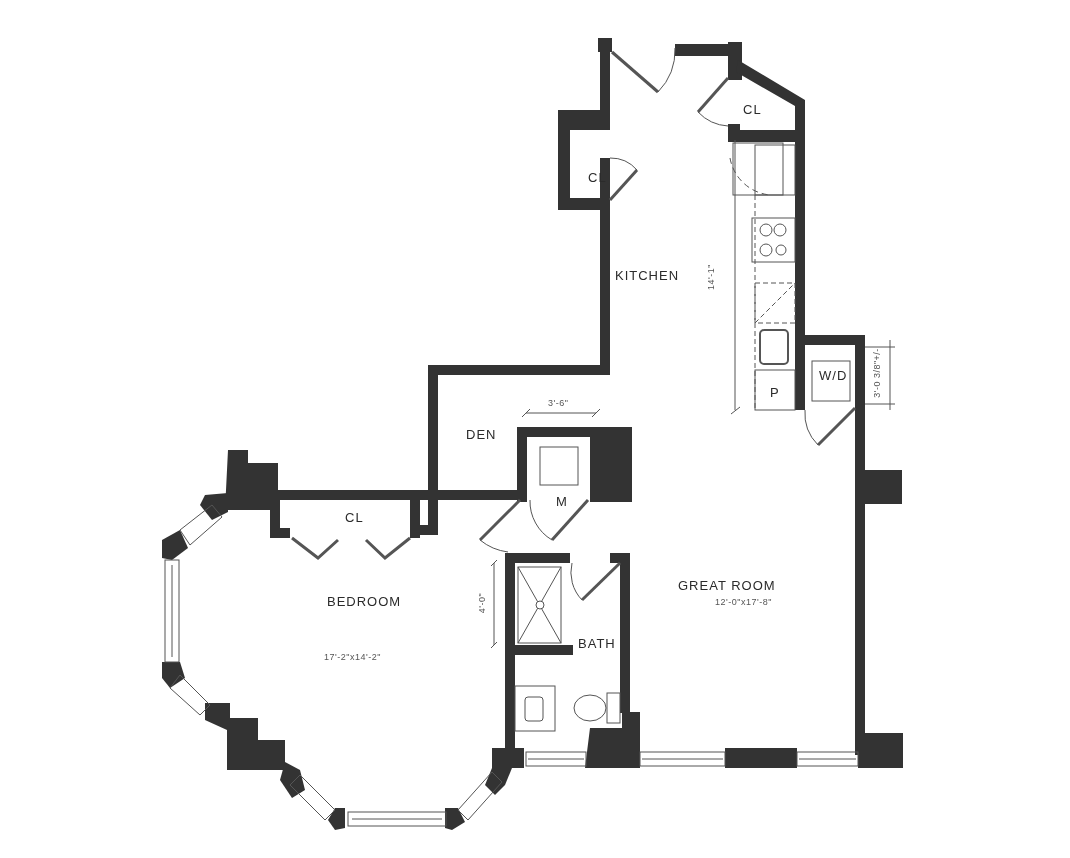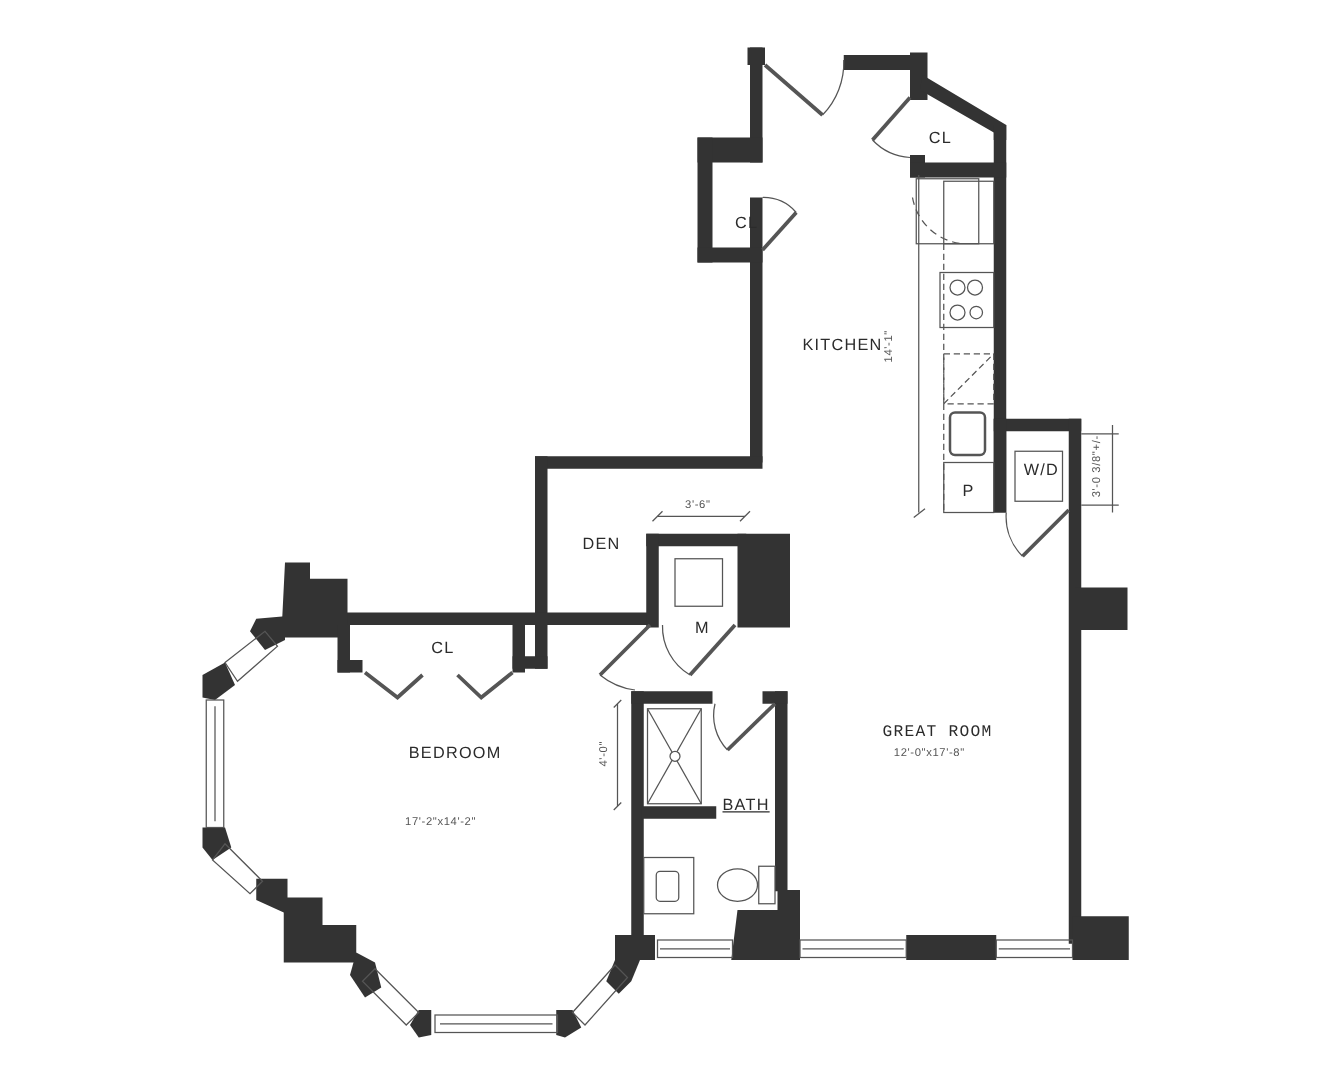--- a/index.html
+++ b/index.html
@@ -143,28 +143,28 @@
     <line x1="561" y1="567" x2="518" y2="643"></line>
     <circle cx="540" cy="605" r="4" fill="#ffffff"></circle>
 
     <rect x="515" y="686" width="40" height="45"></rect>
     <rect x="525" y="697" width="18" height="24" rx="3"></rect>
     <ellipse cx="590" cy="708" rx="16" ry="13"></ellipse>
     <rect x="607" y="693" width="13" height="30"></rect>
   </g>
 </svg>
 
-<div class="lbl room" style="left:642px;top:268px;text-align:center;">KITCHEN</div>
+<div class="lbl room" style="left:615px;top:268px;text-align:center;">KITCHEN</div>
 <div class="lbl dim vert" style="left:698px;top:272px;">14'-1"</div>
-<div class="lbl room" style="left:706px;top:578px;font-family:Liberation Mono, monospace;">GREAT ROOM</div>
+<div class="lbl room" style="left:678px;top:578px;">GREAT ROOM</div>
 <div class="lbl dim" style="left:715px;top:597px;">12'-0"x17'-8"</div>
 <div class="lbl room" style="left:327px;top:594px;">BEDROOM</div>
 <div class="lbl dim" style="left:324px;top:652px;">17'-2"x14'-2"</div>
 <div class="lbl room" style="left:466px;top:427px;">DEN</div>
-<div class="lbl room" style="left:578px;top:636px;text-decoration:underline;">BATH</div>
+<div class="lbl room" style="left:578px;top:636px;">BATH</div>
 <div class="lbl dim vert" style="left:472px;top:598px;">4'-0"</div>
 <div class="lbl room" style="left:556px;top:494px;">M</div>
 <div class="lbl dim" style="left:548px;top:398px;">3'-6"</div>
 <div class="lbl room" style="left:819px;top:368px;">W/D</div>
 <div class="lbl dim vert" style="left:852px;top:368px;">3'-0 3/8"+/-</div>
 <div class="lbl room" style="left:770px;top:385px;">P</div>
 <div class="lbl room" style="left:588px;top:170px;">CL</div>
 <div class="lbl room" style="left:743px;top:102px;">CL</div>
 <div class="lbl room" style="left:345px;top:510px;">CL</div>
 

